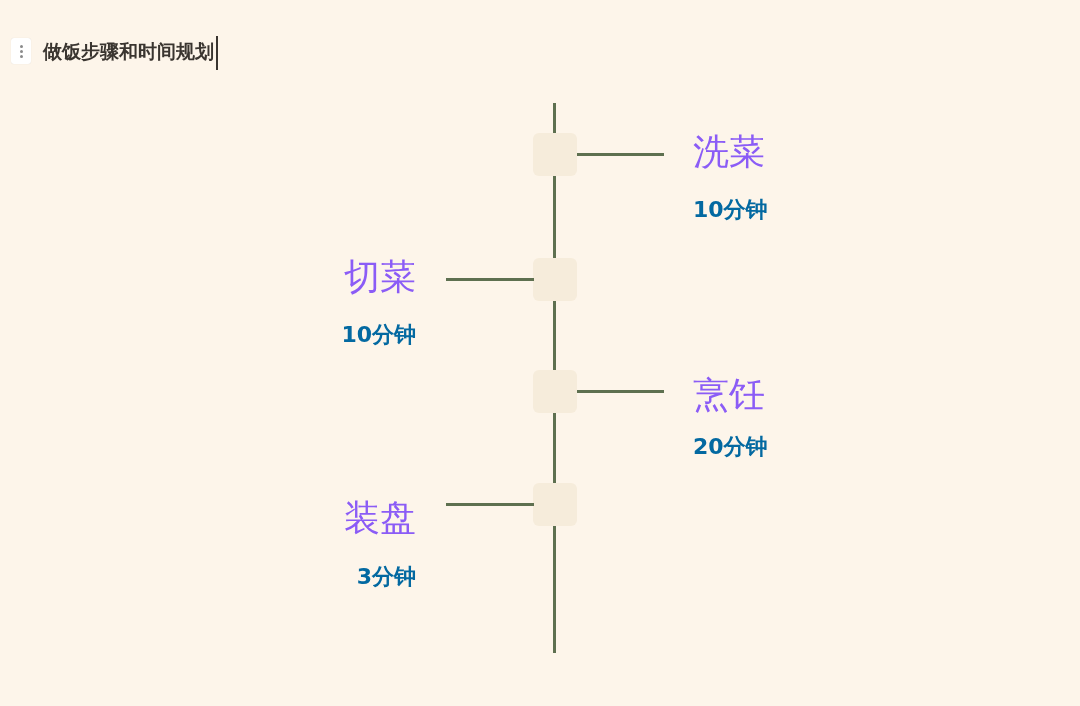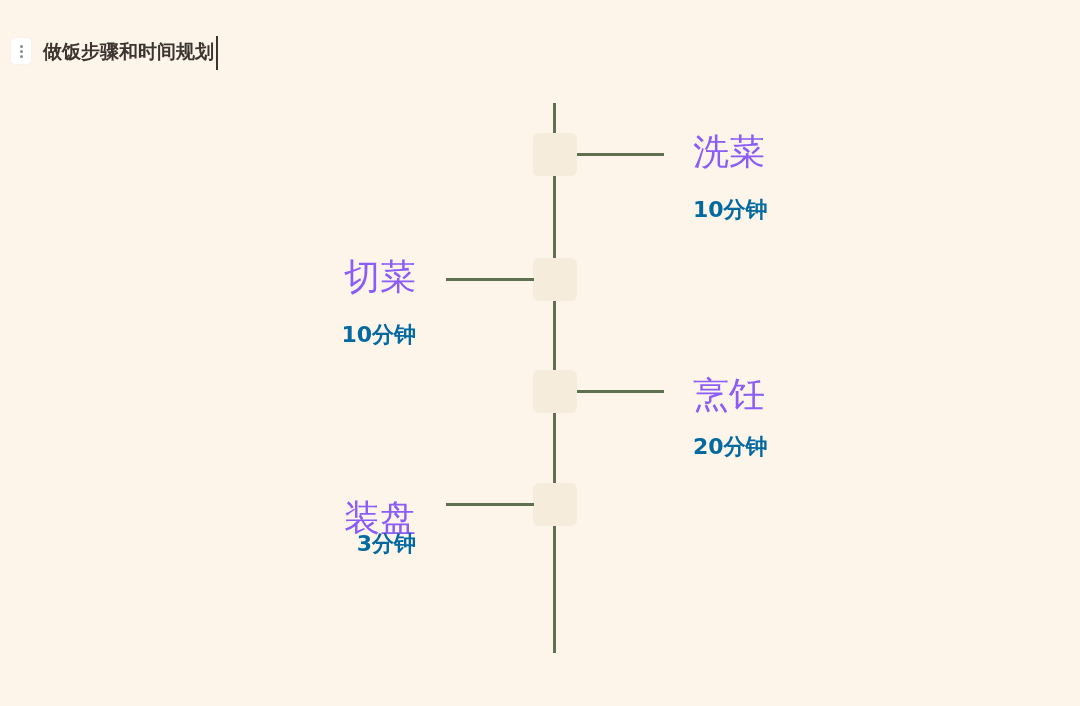--- a/index.html
+++ b/index.html
@@ -57,14 +57,14 @@
   <div class="dur left" style="top:320px;">10分钟</div>
 
   <div class="node" style="top:370px;"></div>
   <div class="conn" style="left:577px; width:87px; top:390px;"></div>
   <div class="label right" style="top:346px;margin-top:27px;">烹饪</div>
   <div class="dur right" style="top:432px;">20分钟</div>
 
   <div class="node" style="top:483px;"></div>
   <div class="conn" style="left:446px; width:88px; top:503px;"></div>
   <div class="label left" style="top:480px;margin-top:16px;">装盘</div>
-  <div class="dur left" style="top:529px;">3分钟</div>
+  <div class="dur left" style="top:562px;">3分钟</div>
 </div>
 
 </body></html>

